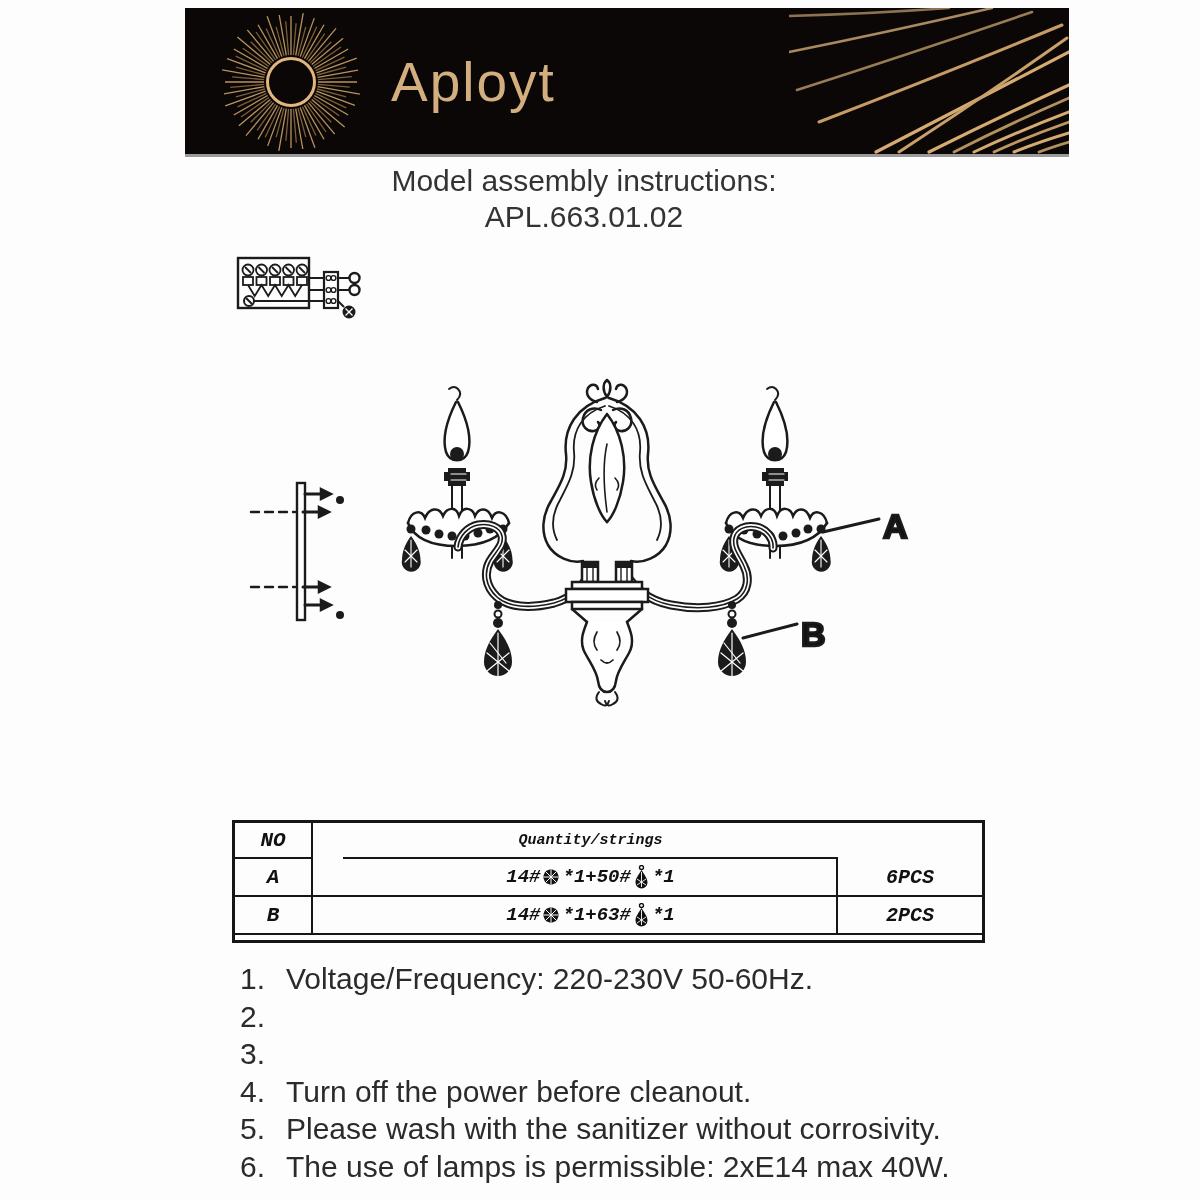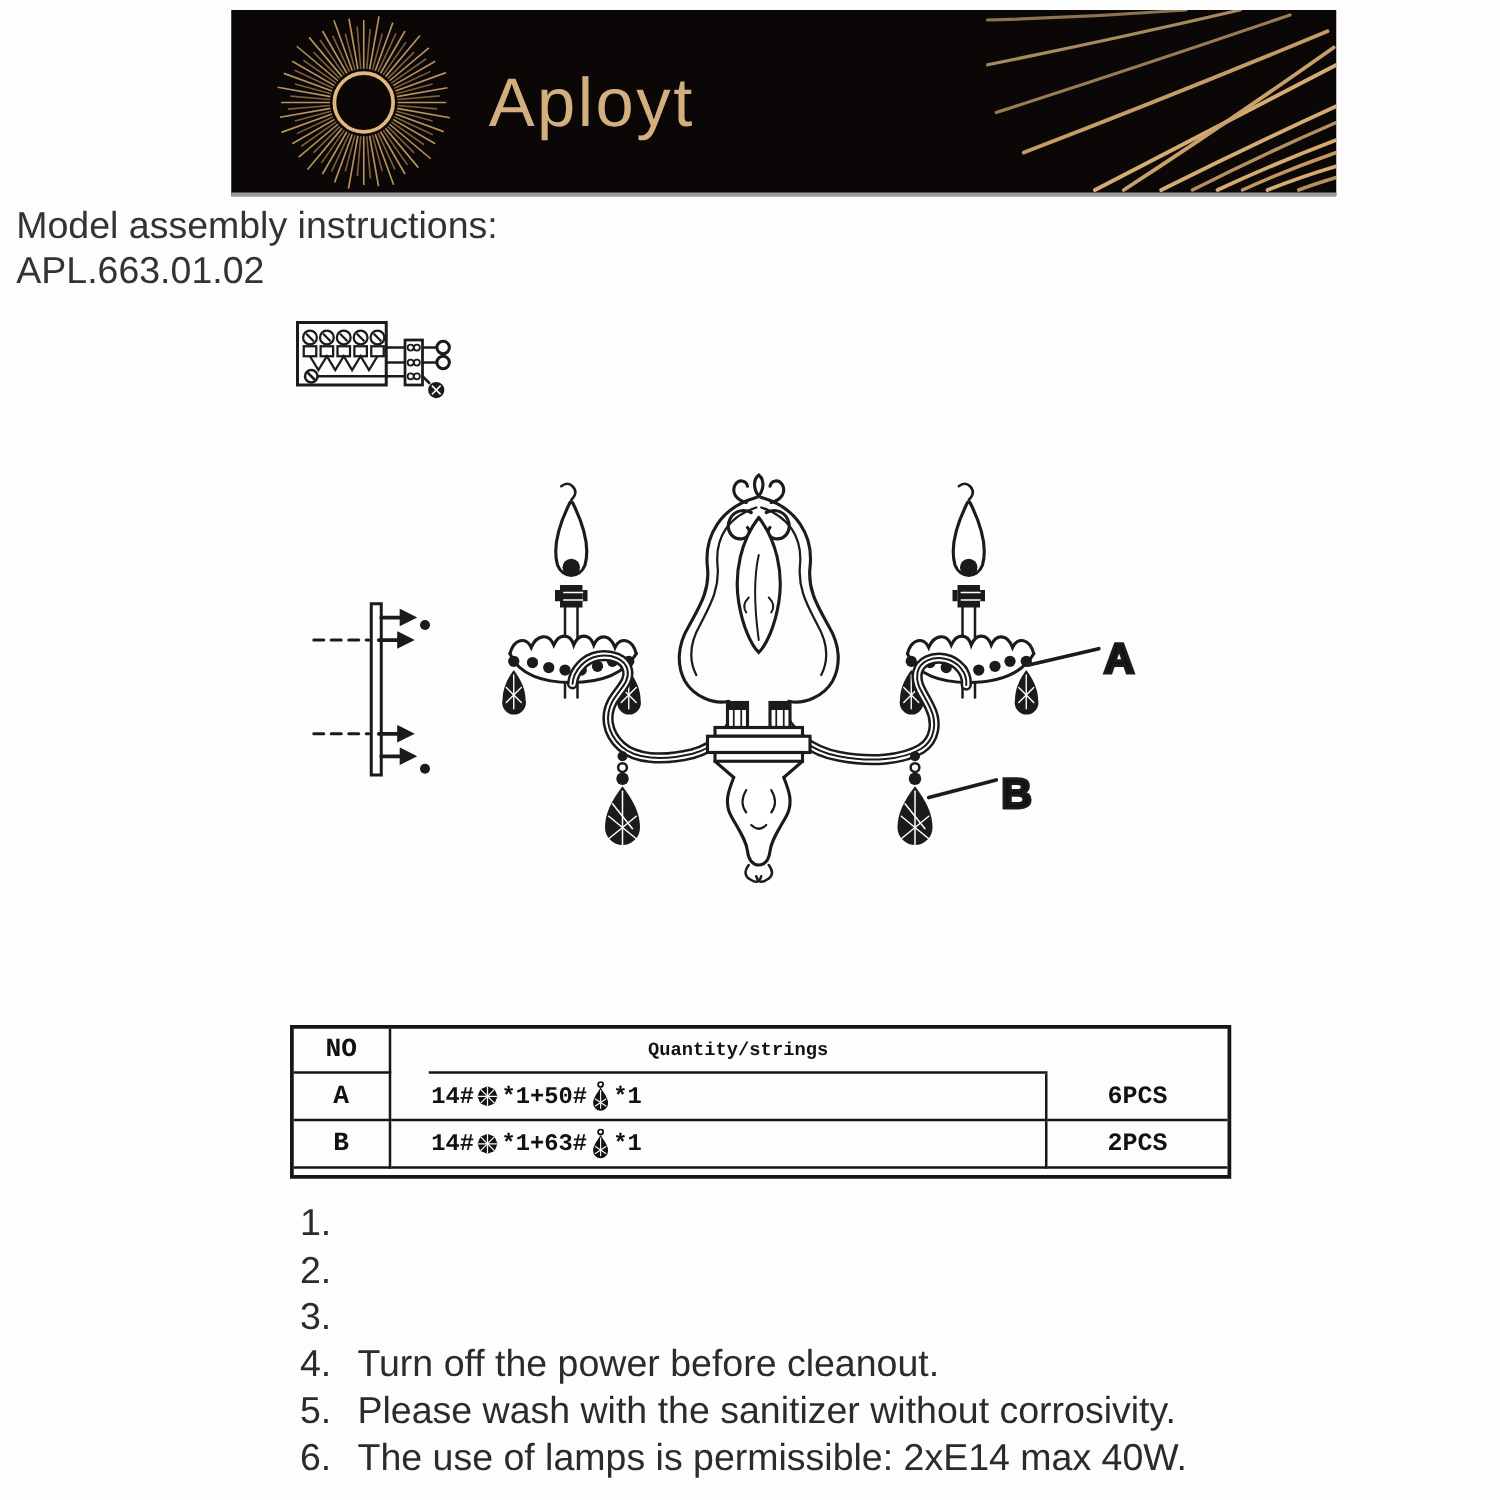--- a/index.html
+++ b/index.html
@@ -8,41 +8,41 @@
 
   
   .banner{position:absolute;left:185px;top:8px;width:884px;height:146px;
           background:#0a0706;border-bottom:3px solid #9a9a9a;overflow:hidden;}
   .logo-svg{position:absolute;left:35px;top:2px;}
   .brand{position:absolute;left:206px;top:42px;font-size:55px;font-weight:400;
          letter-spacing:2px;color:#d3ae7e;}
   .rays-svg{position:absolute;right:0;top:0;}
 
   
-  .title-block{position:absolute;left:0;top:163px;width:1168px;
-               font-size:30px;line-height:36px;color:#333;padding-left:13px;}
+  .title-block{position:absolute;left:0;top:163px;width:1168px;text-align:center;
+               font-size:30px;line-height:36px;color:#333;}
 
   
   .wiring-svg{position:absolute;left:232px;top:252px;}
   .drawing-svg{position:absolute;left:245px;top:370px;}
   .drawing-svg text{font-family:"Liberation Sans",sans-serif;font-weight:bold;font-size:34px;fill:#111;}
 
   
   .parts-table{position:absolute;left:232px;top:820px;width:753px;border:3px solid #161616;
                box-sizing:border-box;font-family:"Liberation Mono",monospace;color:#111;
                padding-bottom:5px;background:#fdfdfd;}
   .t-row{display:grid;grid-template-columns:78px 525px 144px;}
   .t-cell{border-right:2px solid #161616;border-bottom:2px solid #161616;
-          display:flex;align-items:center;justify-content:center;font-weight:bold;}
+          display:flex;align-items:center;justify-content:center;font-weight:bold;font-style:italic;}
   .t-cell:last-child{border-right:none;}
   .h-no{height:34px;font-size:21px;}
   .h-model{font-size:20px;white-space:pre;}
   .h-qty{font-size:15px;margin-left:30px;}
   .r-no{height:36px;font-size:21px;}
-  .r-spec{justify-content:flex-start;padding-left:32px;font-size:19px;}
+  .r-spec{justify-content:center;padding-left:32px;font-size:19px;}
   .r-qty{font-size:20px;}
   .crystal-icon{display:inline-block;vertical-align:middle;margin:0 2px;}
 
   
   .instructions{position:absolute;left:240px;top:960px;width:780px;font-size:30px;color:#2b2b2b;}
   .instr-item{display:flex;line-height:37.5px;}
   .instr-num{width:46px;flex:none;}
 </style>
 </head>
 <body>
@@ -393,20 +393,21 @@
           </svg>
           <span>*1</span>
       </div>
       <div class="t-cell r-qty">2PCS</div>
     </div>
   </div>
 
   <div class="instructions">
     <div class="instr-item">
       <span class="instr-num">1.</span>
+      <span>Voltage/Frequency: 220-230V 50-60Hz.</span>
     </div>
     <div class="instr-item">
       <span class="instr-num">2.</span>
     </div>
     <div class="instr-item">
       <span class="instr-num">3.</span>
     </div>
     <div class="instr-item">
       <span class="instr-num">4.</span>
       <span>Turn off the power before cleanout.</span>

